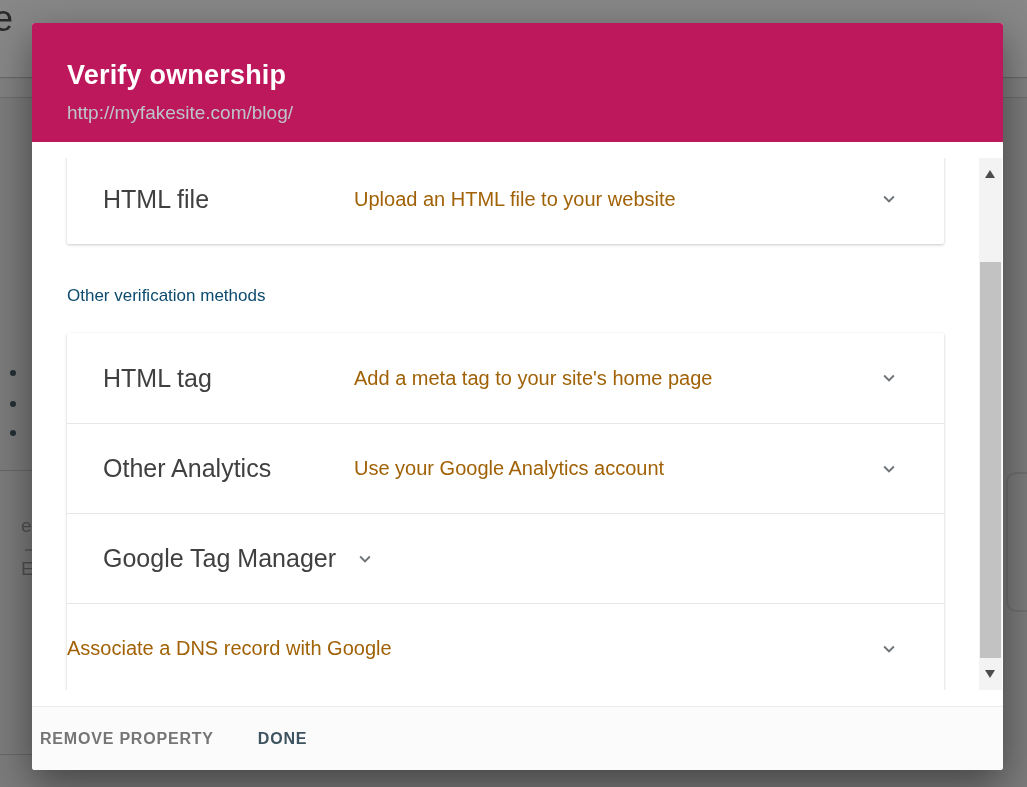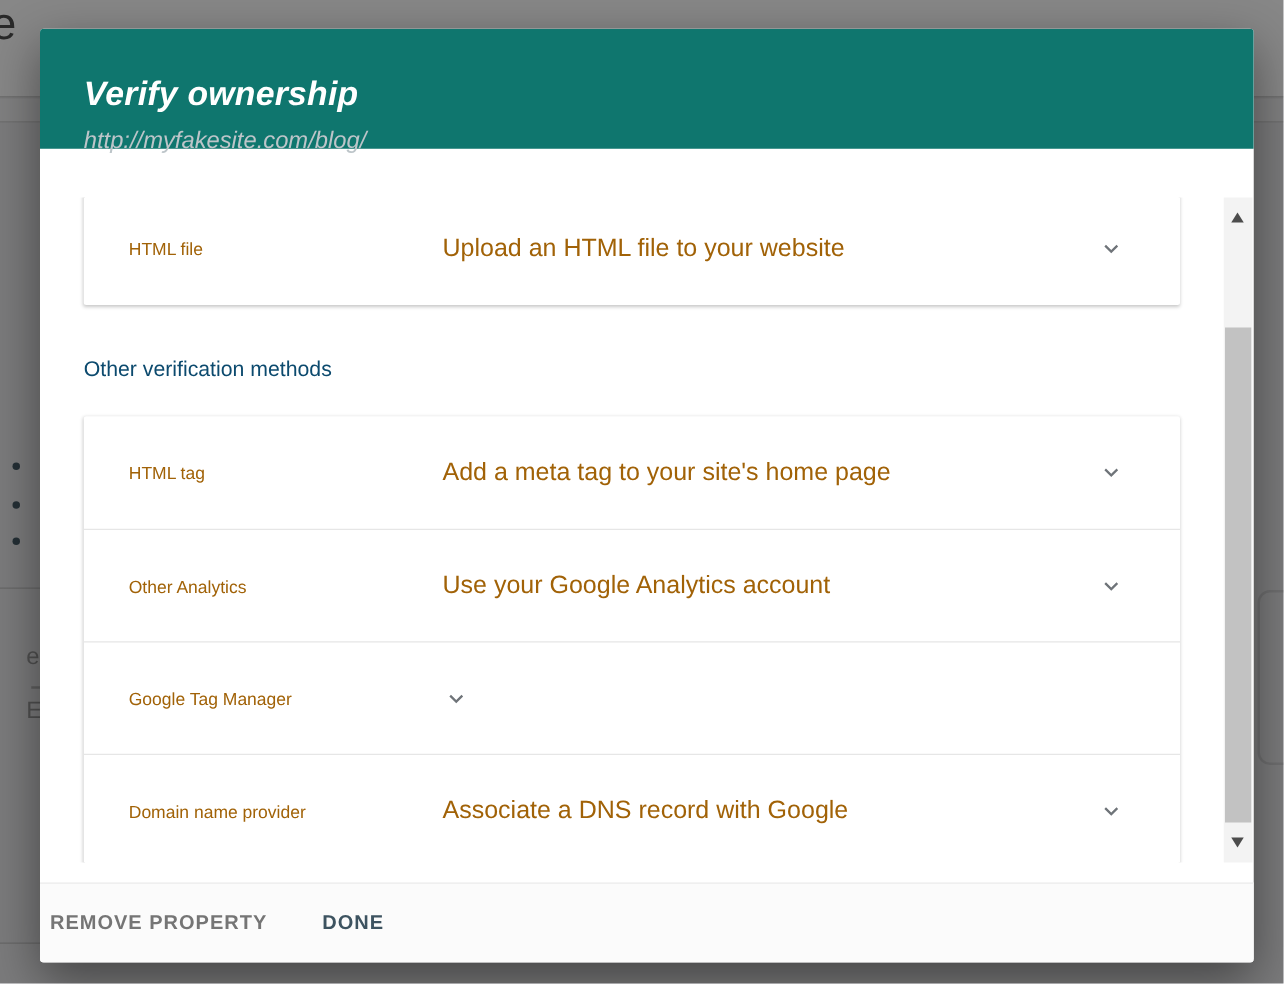--- a/index.html
+++ b/index.html
@@ -16,33 +16,33 @@
   .bg-letter   { position:absolute; left:21px; font-size:19px; color:#9a9a9a; }
   .bg-dash     { position:absolute; left:25px; top:549px; width:10px; height:2px; background:#b5b5b5; }
   .bg-card     { position:absolute; left:1006px; top:472px; width:50px; height:140px; border:2px solid #d2d2d4; border-radius:10px; }
 
   .scrim { position:absolute; inset:0; background:rgba(0,0,0,0.47); }
 
   
   .modal { position:absolute; left:32px; top:23px; width:971px; height:747px; background:#ffffff;
            border-radius:3px; overflow:hidden; box-shadow:0 14px 40px rgba(0,0,0,0.45); }
 
-  .modal-header { position:absolute; left:0; top:0; width:100%; height:96px; background:#0f766e; padding:36px 0 0 35px;font-style:italic; }
+  .modal-header { position:absolute; left:0; top:0; width:100%; height:119px; background:#be185d; padding:36px 0 0 35px; }
   .modal-title  { color:#ffffff; font-size:27px; font-weight:700; line-height:32px; letter-spacing:0.2px; }
   .modal-url    { color:#bdc5c9; font-size:19px; line-height:22px; margin-top:11px; }
 
   .scroll-viewport { position:absolute; left:0; top:135px; width:947px; height:532px; overflow:hidden; background:#ffffff; }
 
   .method-card { margin:0 35px; background:#ffffff; border-radius:2px; box-shadow:0 1px 3px rgba(0,0,0,0.22); }
   .card-recommended { margin-top:-4px; }
   .card-other { margin-top:27px; }
 
   .method-row { display:flex; align-items:center; height:90px; cursor:pointer; }
   .method-row + .method-row { border-top:1px solid #e6e6e6; }
-  .method-name { width:287px; padding-left:36px; font-size:14px; color:#a16207; }
+  .method-name { width:287px; padding-left:36px; font-size:25px; color:#404040; }
   .method-desc { flex:1; font-size:20px; color:#a16207; }
   .chevron { width:22px; height:22px; margin-right:44px; flex:0 0 auto; }
 
   .section-label { margin:42px 0 0 35px; font-size:17px; color:#0c4a6e; }
 
   
   .scrollbar-track { position:absolute; right:1px; top:135px; width:23px; height:532px; background:#f3f3f3; }
   .scroll-thumb { position:absolute; left:1px; top:104px; width:21px; height:396px; background:#c2c2c2; }
   .arrow-up, .arrow-down { position:absolute; left:6px; width:0; height:0; border-left:5.5px solid transparent; border-right:5.5px solid transparent; }
   .arrow-up   { top:12px;    border-bottom:8px solid #4c4c4c; }
@@ -118,21 +118,20 @@
           </div>
 
           <div class="method-row">
             <span class="method-name">Google Tag Manager</span>
             <svg class="chevron" viewBox="0 0 24 24">
               <path d="M7.41 8.59 12 13.17l4.59-4.58L18 10l-6 6-6-6z" fill="#6f7479"></path>
             </svg>
           </div>
 
           <div class="method-row">
-            <span class="method-name">Domain name provider</span>
             <span class="method-desc">Associate a DNS record with Google</span>
             <svg class="chevron" viewBox="0 0 24 24">
               <path d="M7.41 8.59 12 13.17l4.59-4.58L18 10l-6 6-6-6z" fill="#6f7479"></path>
             </svg>
           </div>
         </div>
 
     </div>
 
     <div class="scrollbar-track">

